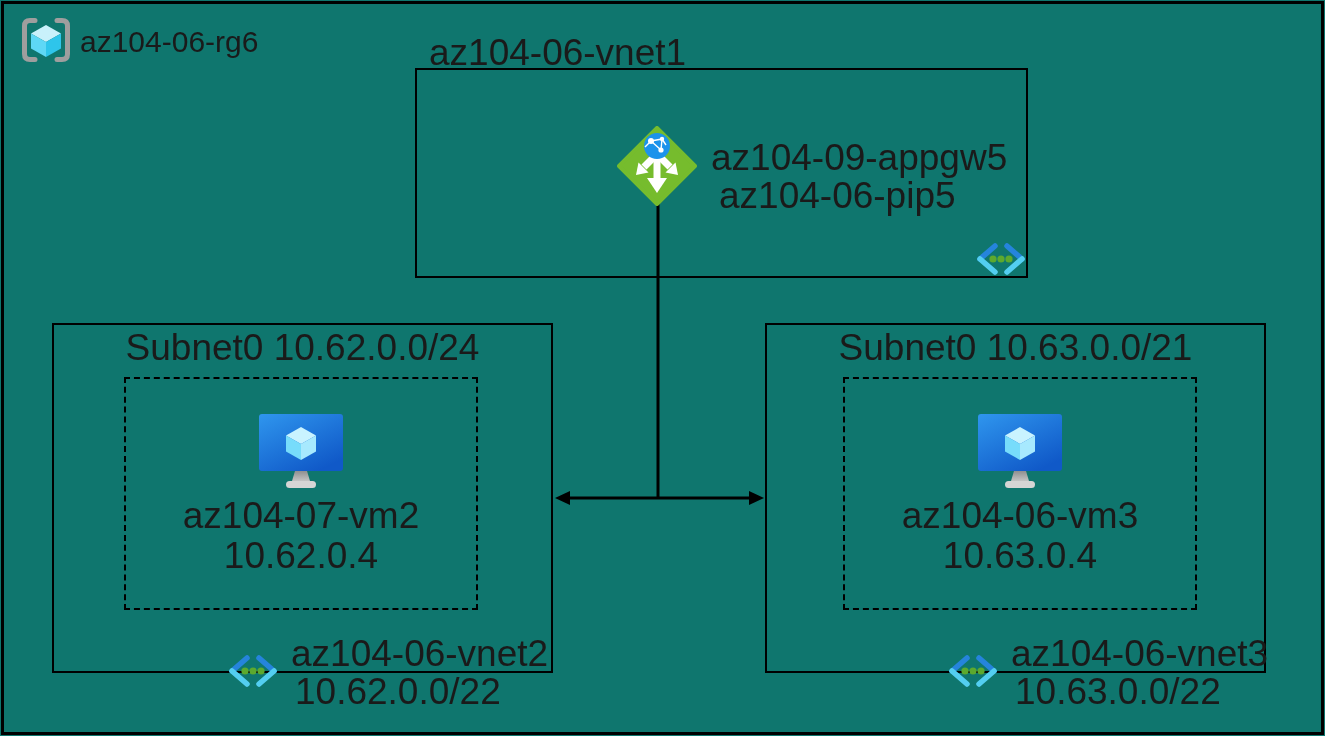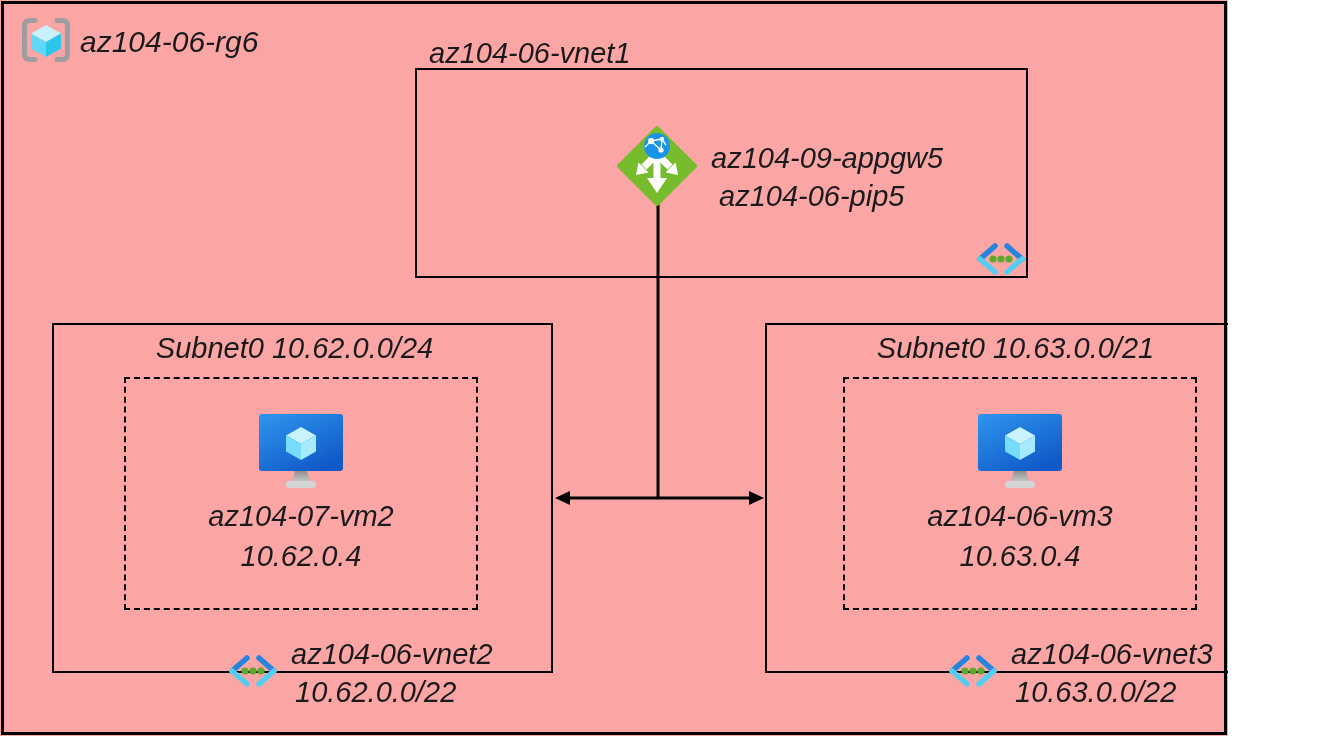--- a/index.html
+++ b/index.html
@@ -4,45 +4,44 @@
 <style>
   html, body {
     margin: 0;
     padding: 0;
     background: #ffffff;
     font-family: "Liberation Sans", sans-serif;
     color: #111111;
   }
   .canvas {
     position: relative;
-    width: 1228px;
+    width: 1325px;
     height: 736px;
-    background: #fca5a5;
+    background: #0f766e;
     overflow: hidden;
-    font-style: italic;
   }
   .frame {
     position: absolute;
     inset: 1px;
     border: 3px solid #000000;
   }
   .box {
     position: absolute;
     border: 2px solid #000000;
     background: transparent;
     box-sizing: border-box;
   }
   .dashed-box {
     position: absolute;
     border: 2px dashed #000000;
     box-sizing: border-box;
   }
   .lbl {
     position: absolute;
-    font-size: 29px;
+    font-size: 37px;
     line-height: 36px;
     white-space: nowrap;
     color: #1a1a1a;
   }
   .lbl.center { text-align: center; }
   .icon { position: absolute; display: block; }
   svg { display: block; }
   .connectors {
     position: absolute;
     left: 0; top: 0;
@@ -103,21 +102,21 @@
       <path d="M5 17 L20 30" stroke="#53CEF1" stroke-width="5.5" stroke-linecap="round"></path>
       <path d="M32 4 L47 17" stroke="#2584DC" stroke-width="5.5" stroke-linecap="round"></path>
       <path d="M47 17 L32 30" stroke="#53CEF1" stroke-width="5.5" stroke-linecap="round"></path>
       <circle cx="18" cy="17" r="3.6" fill="#5CA92E"></circle>
       <circle cx="26" cy="17" r="3.6" fill="#5CA92E"></circle>
       <circle cx="34" cy="17" r="3.6" fill="#5CA92E"></circle>
     </svg>
   </span>
 
   <div class="box" style="left:52px; top:323px; width:501px; height:350px;"></div>
-  <div class="lbl center" style="left:44px; top:330px; width:501px;">Subnet0 10.62.0.0/24</div>
+  <div class="lbl center" style="left:52px; top:330px; width:501px;">Subnet0 10.62.0.0/24</div>
   <div class="dashed-box" style="left:124px; top:377px; width:354px; height:233px;"></div>
 
   <span class="icon" style="left:259px; top:414px;">
     <svg width="84" height="76" viewBox="0 0 84 76">
       <defs>
         <linearGradient id="vmscr" x1="0" y1="0" x2="0.7" y2="1">
           <stop offset="0" stop-color="#2F96EE"></stop>
           <stop offset="1" stop-color="#1059C8"></stop>
         </linearGradient>
         <linearGradient id="vmstand" x1="0" y1="0" x2="0" y2="1">

